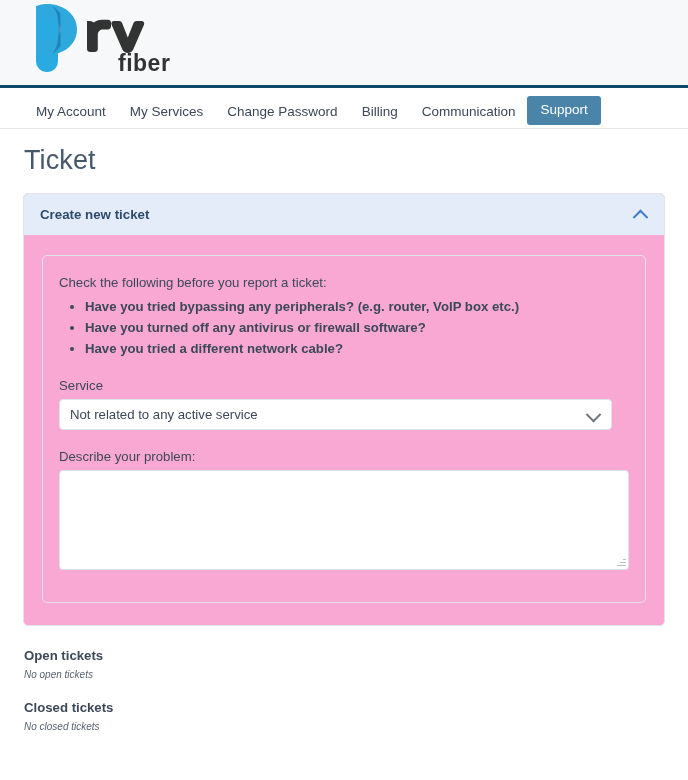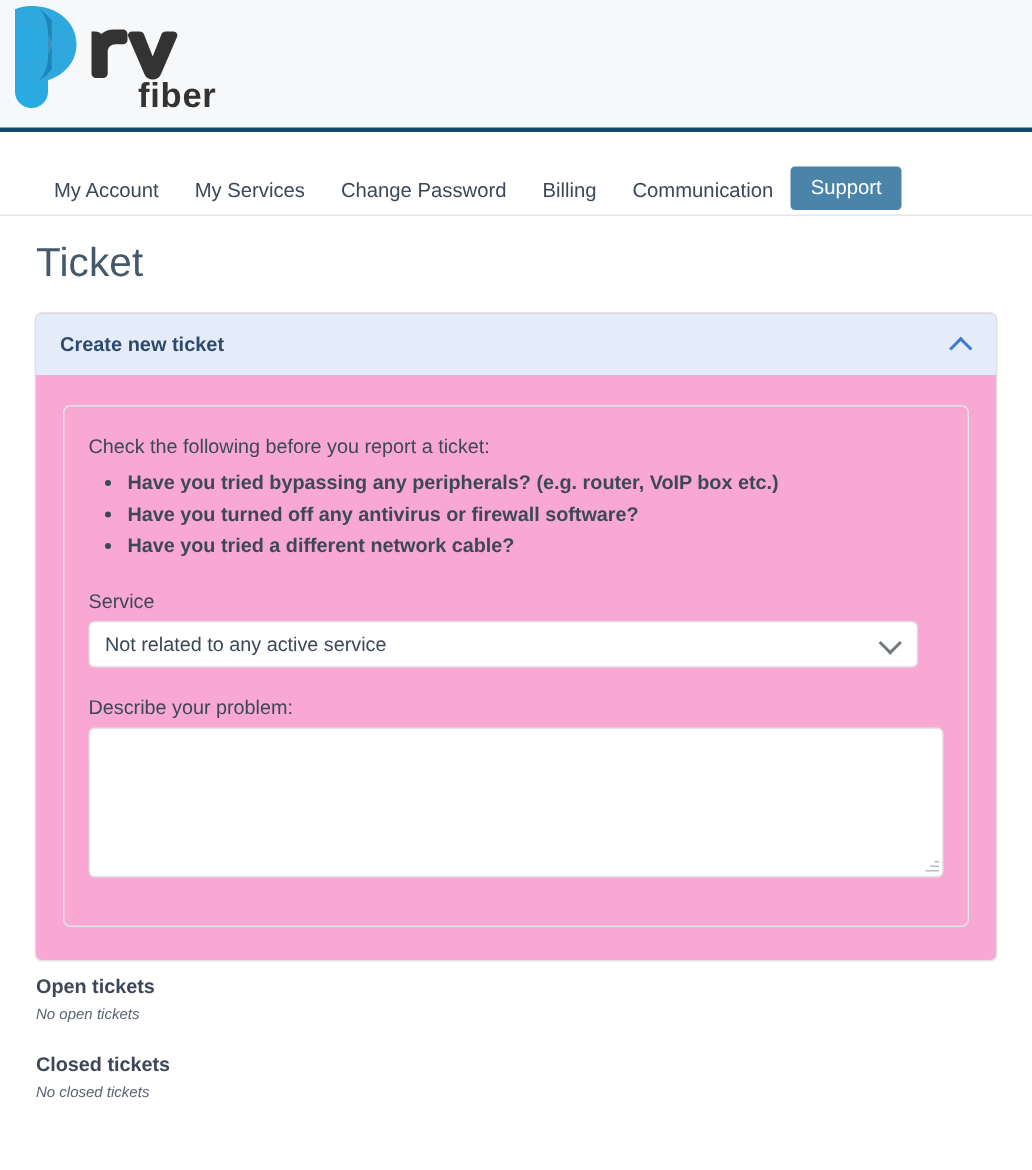--- a/index.html
+++ b/index.html
@@ -15,29 +15,29 @@
 
   
   .site-header {
     height: 88px;
     background: #f6f8fa;
     border-bottom: 3px solid #0d4a6b;
     position: relative;
   }
   .logo {
     position: absolute;
-    left: 4px;
+    left: 30px;
     top: 4px;
     width: 150px;
     height: 78px;
   }
 
   
   .main-nav {
-    height: 56px;
+    height: 41px;
     background: #ffffff;
     border-bottom: 1px solid #e3e6e8;
     display: flex;
     align-items: flex-end;
     padding-left: 24px;
     gap: 0;
   }
   .nav-item {
     font-size: 13.5px;
     color: #3c4858;
@@ -194,21 +194,21 @@
     font-size: 13px;
     font-family: "Liberation Sans", sans-serif;
     padding: 7px 13px 8px 11px;
     display: inline-flex;
     align-items: center;
     gap: 6px;
     cursor: pointer;
   }
   .send-icon { display: inline-block; width: 14px; height: 13px; }
 
-  .ticket-section { margin-top: 9px; }
+  .ticket-section { margin-top: 22px; }
   .ticket-section-title {
     font-size: 13.2px;
     font-weight: bold;
     color: #3c4858;
     margin: 0 0 6px 1px;
   }
   .ticket-empty {
     font-size: 10px;
     font-style: italic;
     color: #596372;

